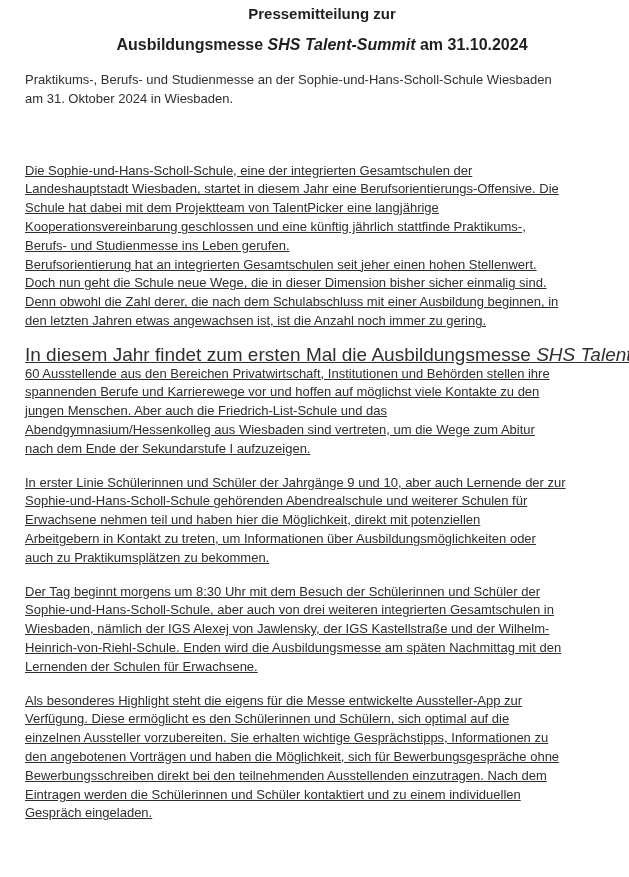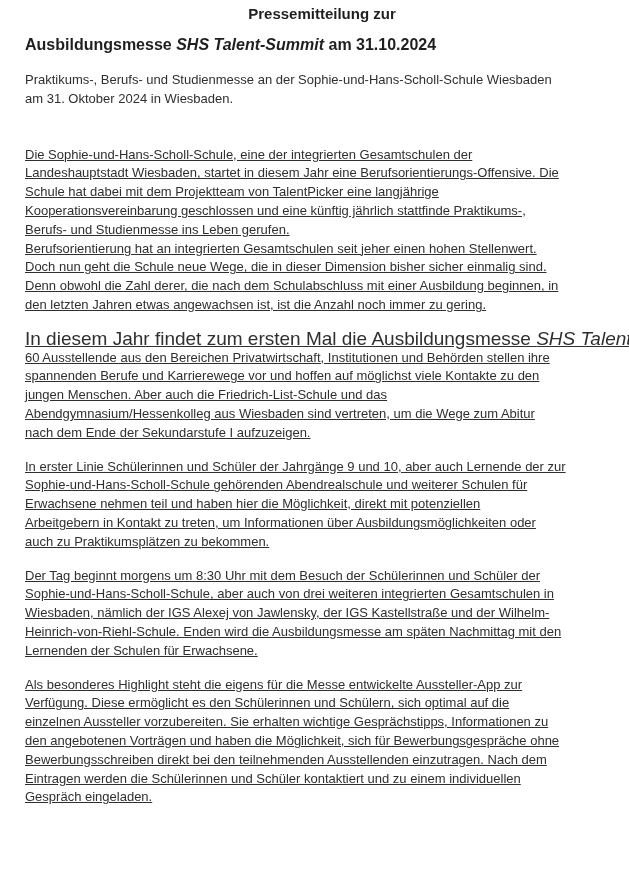--- a/index.html
+++ b/index.html
@@ -21,32 +21,33 @@
     font-size: 15px;
     font-weight: bold;
     text-align: center;
     line-height: 19px;
     margin: 0 0 12px 0;
     color: #1f1f1f;
   }
   .title2 {
     font-size: 16px;
     font-weight: bold;
+    text-align: center;
     line-height: 20px;
     margin: 0 0 16px 0;
     color: #1f1f1f;
     white-space: pre;
   }
   .ital { font-style: italic; }
   .lines {
     font-size: 13px;
     line-height: 18.8px;
     white-space: pre;
   }
-  .intro { margin: 0 0 37px 0; }
+  .intro { margin: 0 0 53px 0; }
   .para  { margin: 0 0 15px 0; text-decoration: underline; }
   .para:last-child { margin-bottom: 12px; }
   .line-composite {
     font-size: 19px;
     line-height: 18.8px;
     white-space: pre;
   }
 </style>
 </head>
 <body>

